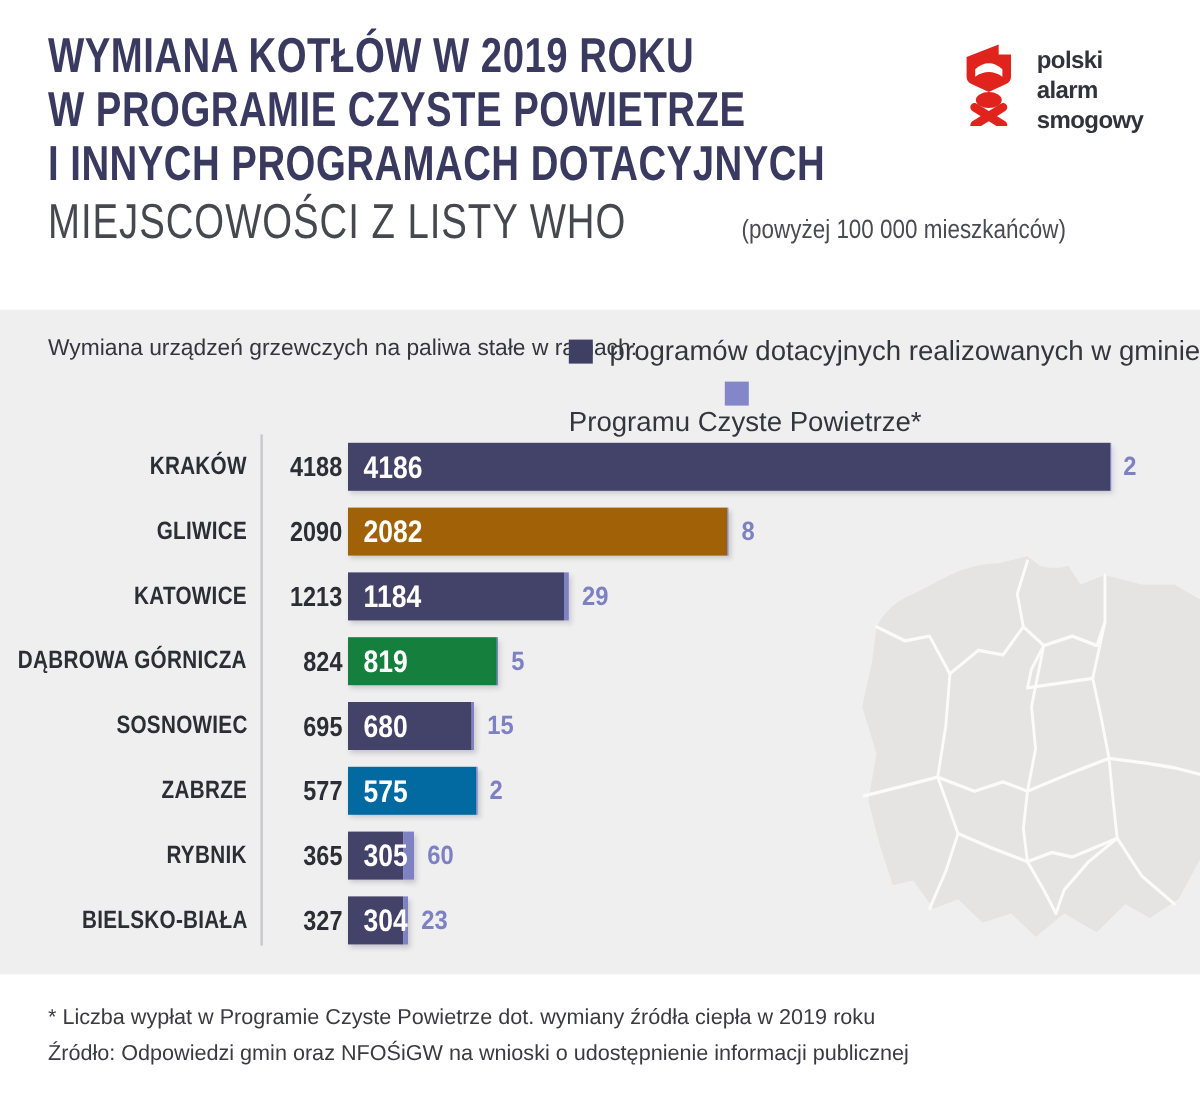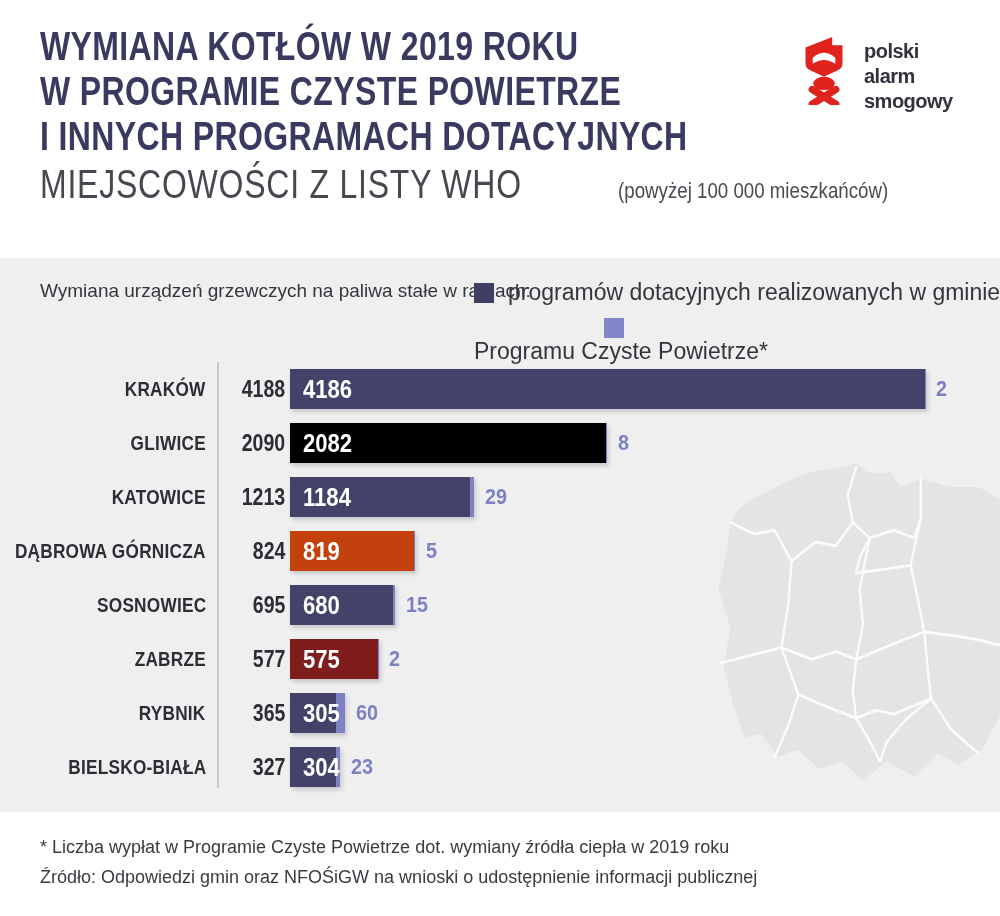--- a/index.html
+++ b/index.html
@@ -173,21 +173,21 @@
         </div>
       </div>
       <div class="crow">
         <div class="ccity">
           <span>GLIWICE</span>
         </div>
         <div class="ctotal">
           <span>2090</span>
         </div>
         <div class="cbars">
-          <div class="seg-dark" style="width: 315.8px; background: #000000;">
+          <div class="seg-dark" style="width: 315.8px; background: #a16207;">
             <span class="barnum">2082</span>
           </div>
           <div class="seg-light" style="width: 1.2px; background: rgb(126, 130, 195);"></div>
           <span class="cpval">8</span>
         </div>
       </div>
       <div class="crow">
         <div class="ccity">
           <span>KATOWICE</span>
         </div>
@@ -203,21 +203,21 @@
         </div>
       </div>
       <div class="crow">
         <div class="ccity">
           <span>DĄBROWA GÓRNICZA</span>
         </div>
         <div class="ctotal">
           <span>824</span>
         </div>
         <div class="cbars">
-          <div class="seg-dark" style="width: 124.2px; background: #c2410c;">
+          <div class="seg-dark" style="width: 124.2px; background: #15803d;">
             <span class="barnum">819</span>
           </div>
           <div class="seg-light" style="width: 0.8px; background: rgb(126, 130, 195);"></div>
           <span class="cpval">5</span>
         </div>
       </div>
       <div class="crow">
         <div class="ccity">
           <span>SOSNOWIEC</span>
         </div>
@@ -233,21 +233,21 @@
         </div>
       </div>
       <div class="crow">
         <div class="ccity">
           <span>ZABRZE</span>
         </div>
         <div class="ctotal">
           <span>577</span>
         </div>
         <div class="cbars">
-          <div class="seg-dark" style="width: 88px; background: #7f1d1d;">
+          <div class="seg-dark" style="width: 107px; background: #0369a1;">
             <span class="barnum">575</span>
           </div>
           <div class="seg-light" style="width: 0.3px; background: rgb(126, 130, 195);"></div>
           <span class="cpval">2</span>
         </div>
       </div>
       <div class="crow">
         <div class="ccity">
           <span>RYBNIK</span>
         </div>

